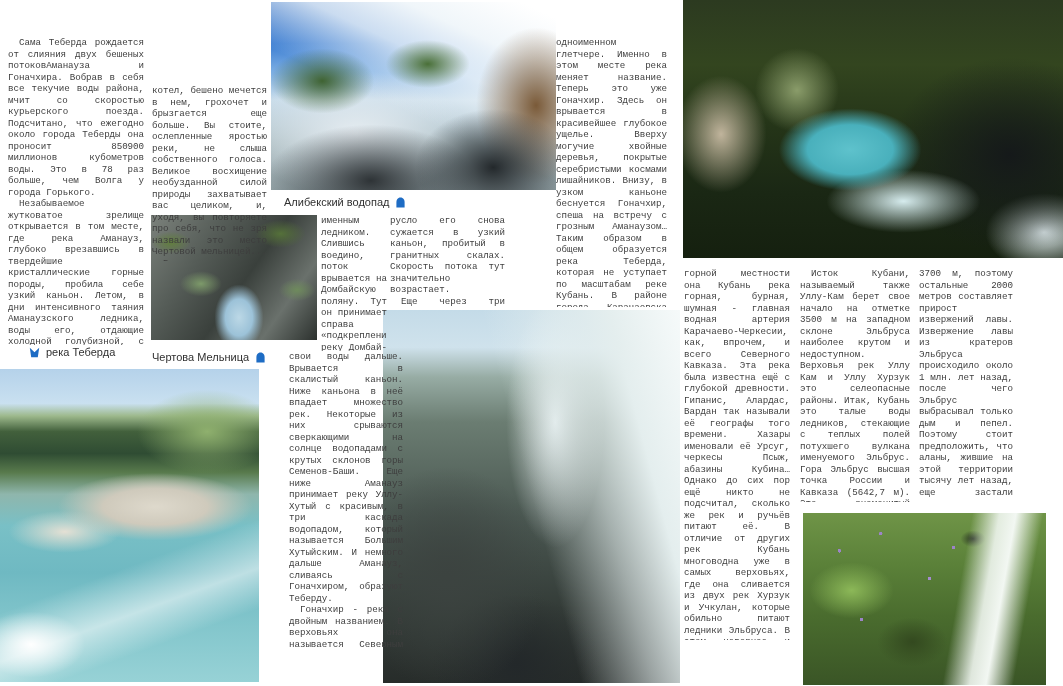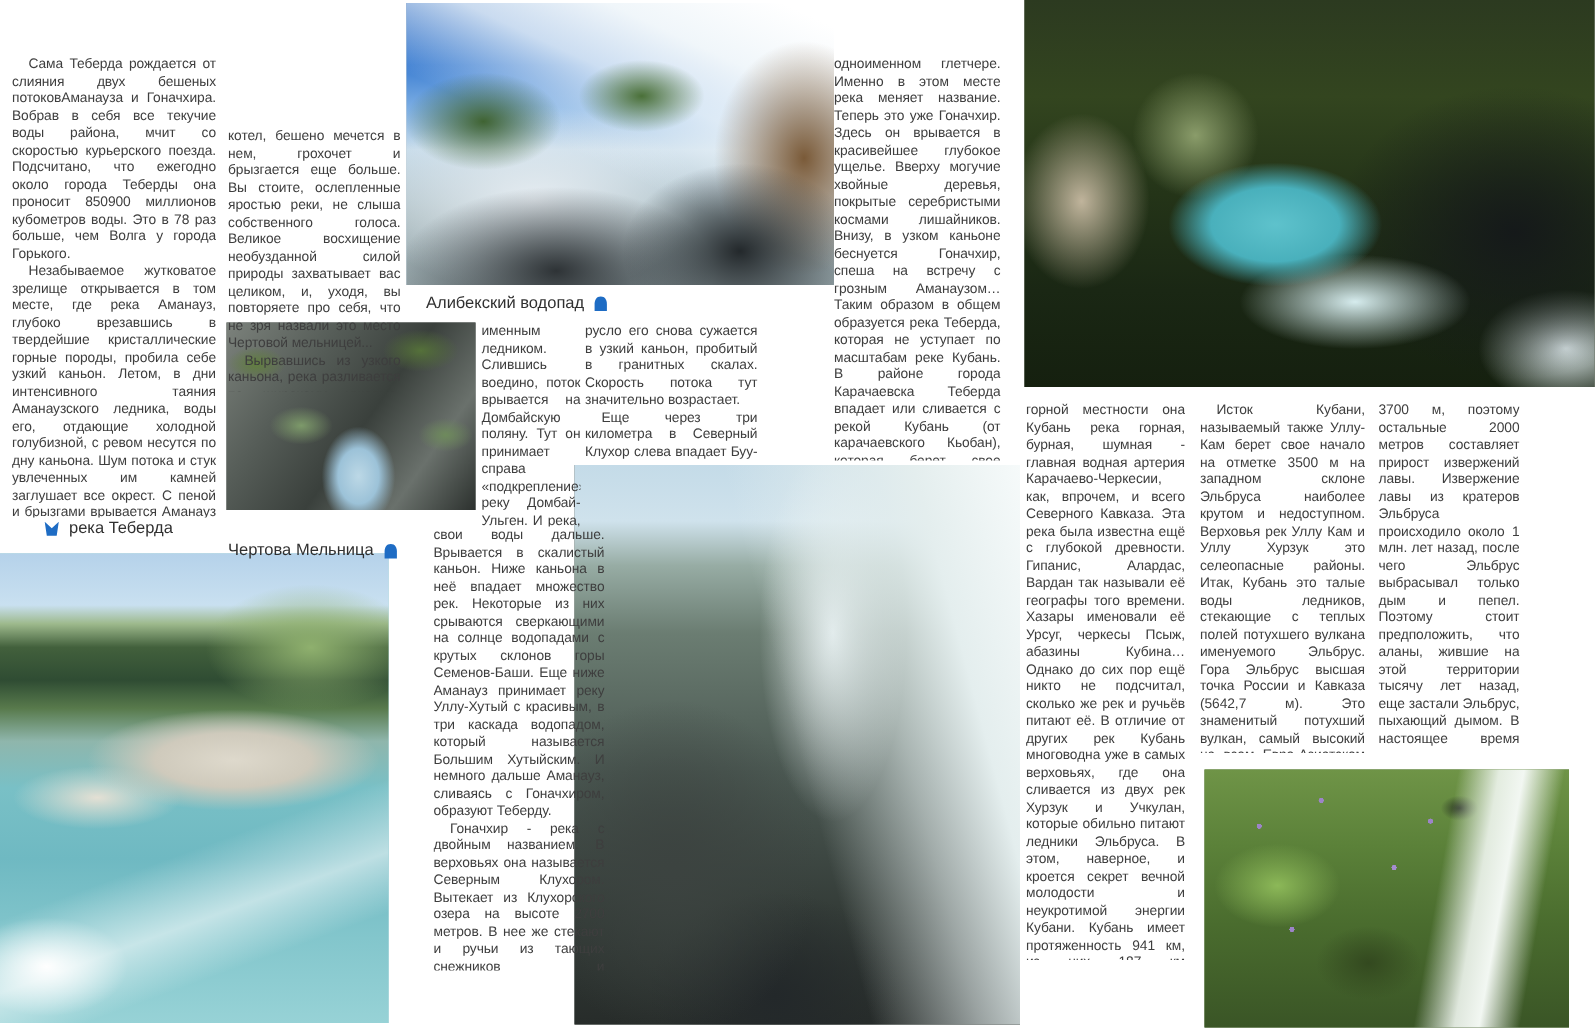--- a/index.html
+++ b/index.html
@@ -13,20 +13,21 @@
 
   
   .col{
     position:absolute;
     font-size:9.2px;
     line-height:11.5px;
     color:#3e3e3e;
     text-align:justify;
     letter-spacing:-0.05px;
     overflow:hidden;
+    font-family:Liberation Mono, monospace;
   }
   .para{margin:0;}
   .p-ind{text-indent:11px;}
 
   
   .caption{
     position:absolute;
     display:flex;align-items:center;gap:6px;
     font-size:11px;color:#303030;white-space:nowrap;
   }
@@ -119,21 +120,21 @@
 
   <div class="photo photo-meadow" style="left:803px;top:513px;width:243px;height:172px;"></div>
 
   <div class="caption" style="left:29px;top:346px;align-items:flex-end;">
     <svg class="marker" viewBox="0 0 11 11">
       <path d="M0.8,0.8 L5.5,5.2 L10.2,0.8 L8.8,10.2 L2.2,10.2 Z" fill="#1e6cc4"></path>
     </svg>
     <span>река Теберда</span>
   </div>
 
-  <div class="caption" style="left:152px;top:361px;">
+  <div class="caption" style="left:152px;top:351px;">
     <span>Чертова Мельница</span>
     <svg class="marker" viewBox="0 0 11 11">
       <path d="M5.5,0.6 C8.4,0.6 9.6,3.0 9.6,5.6 L9.6,10.4 L1.4,10.4 L1.4,5.6 C1.4,3.0 2.6,0.6 5.5,0.6 Z" fill="#1e6cc4"></path>
     </svg>
   </div>
 
   <div class="caption" style="left:284px;top:196px;">
     <span>Алибекский водопад</span>
     <svg class="marker" viewBox="0 0 11 11">
       <path d="M5.5,0.6 C8.4,0.6 9.6,3.0 9.6,5.6 L9.6,10.4 L1.4,10.4 L1.4,5.6 C1.4,3.0 2.6,0.6 5.5,0.6 Z" fill="#1e6cc4"></path>

